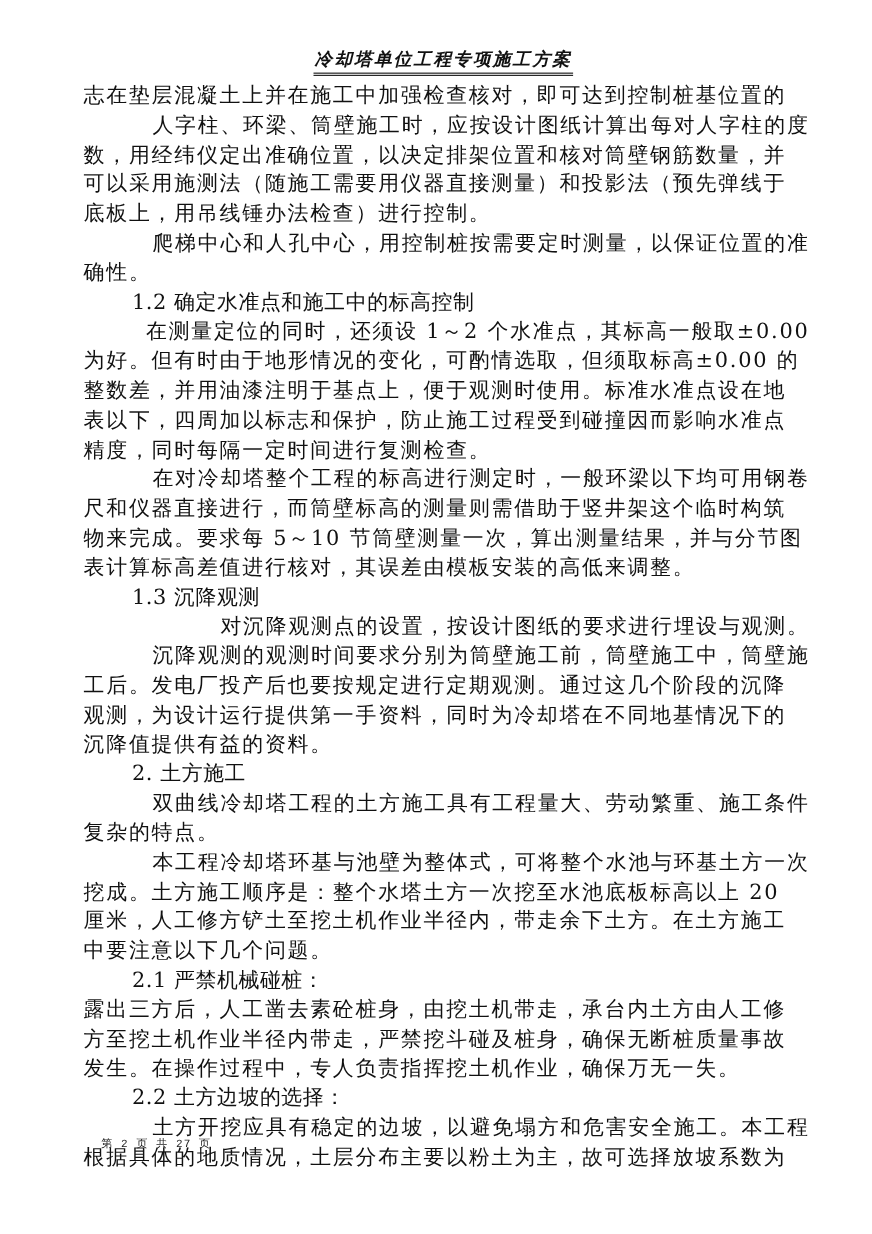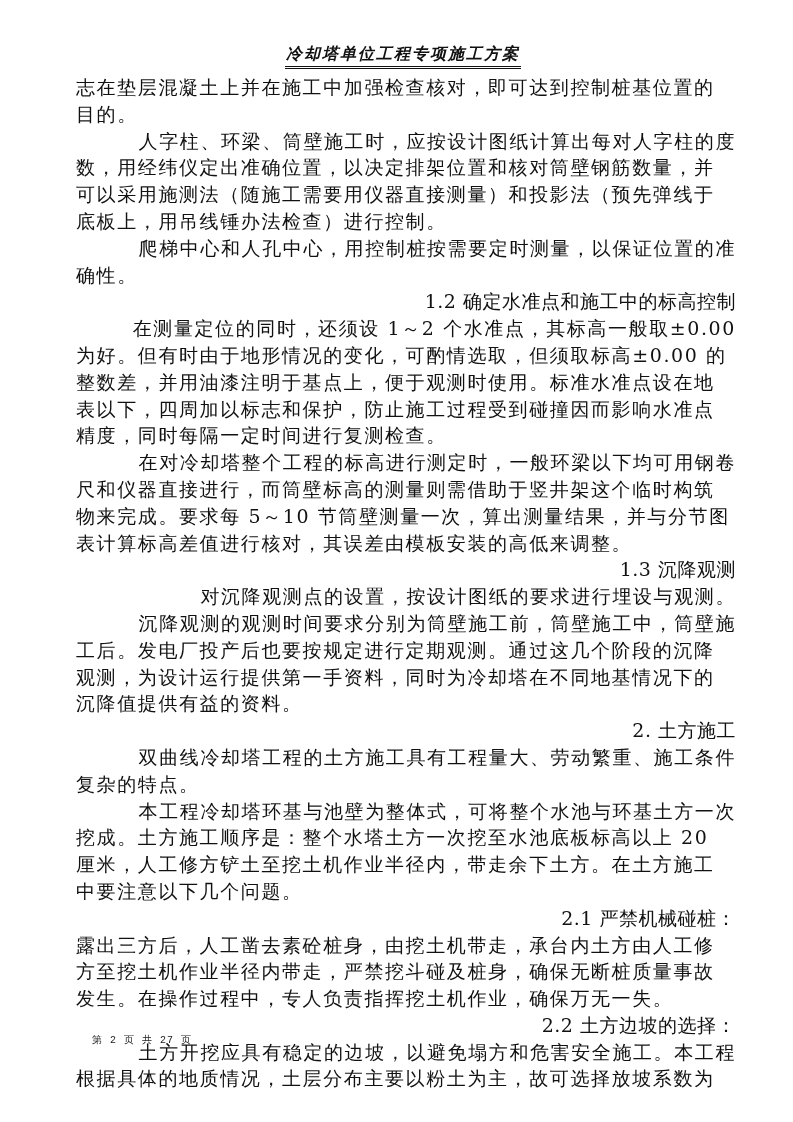--- a/index.html
+++ b/index.html
@@ -13,35 +13,34 @@
       padding-bottom: 2px;
       border-bottom: 3px double #111;
     }
     .body-text {
       position: absolute; left: 76px; top: 74px; width: 660px;
       font-family: "DejaVu Serif", serif; font-size: 19px; line-height: 26.8px;
       color: #111;
     }
     .line { white-space: nowrap; height: 26.8px; letter-spacing: 1.6px; }
     .indent { padding-left: 38px; text-align: right; }
-    .heading { padding-left: 44px; letter-spacing: 0.5px; text-align: right; }
+    .heading { padding-left: 44px; letter-spacing: 0.5px; }
     .footer {
       position: absolute; left: 76px; top: 1033px;
       font-family: Liberation Mono, monospace; font-size: 10px; color: #222; letter-spacing: 1px; margin-left: 16px;
     }
   </style>
 </head>
 <body>
 
 <div class="page">
   <div class="header">冷却塔单位工程专项施工方案</div>
 
   <div class="body-text" id="body-text">
       <div class="line">志在垫层混凝土上并在施工中加强检查核对，即可达到控制桩基位置的</div>
-      <div class="line">目的。</div>
       <div class="line indent">人字柱、环梁、筒壁施工时，应按设计图纸计算出每对人字柱的度</div>
       <div class="line">数，用经纬仪定出准确位置，以决定排架位置和核对筒壁钢筋数量，并</div>
       <div class="line">可以采用施测法（随施工需要用仪器直接测量）和投影法（预先弹线于</div>
       <div class="line">底板上，用吊线锤办法检查）进行控制。</div>
       <div class="line indent">爬梯中心和人孔中心，用控制桩按需要定时测量，以保证位置的准</div>
       <div class="line">确性。</div>
       <div class="line heading">1.2 确定水准点和施工中的标高控制</div>
       <div class="line indent">在测量定位的同时，还须设 1～2 个水准点，其标高一般取±0.00</div>
       <div class="line">为好。但有时由于地形情况的变化，可酌情选取，但须取标高±0.00 的</div>
       <div class="line">整数差，并用油漆注明于基点上，便于观测时使用。标准水准点设在地</div>

